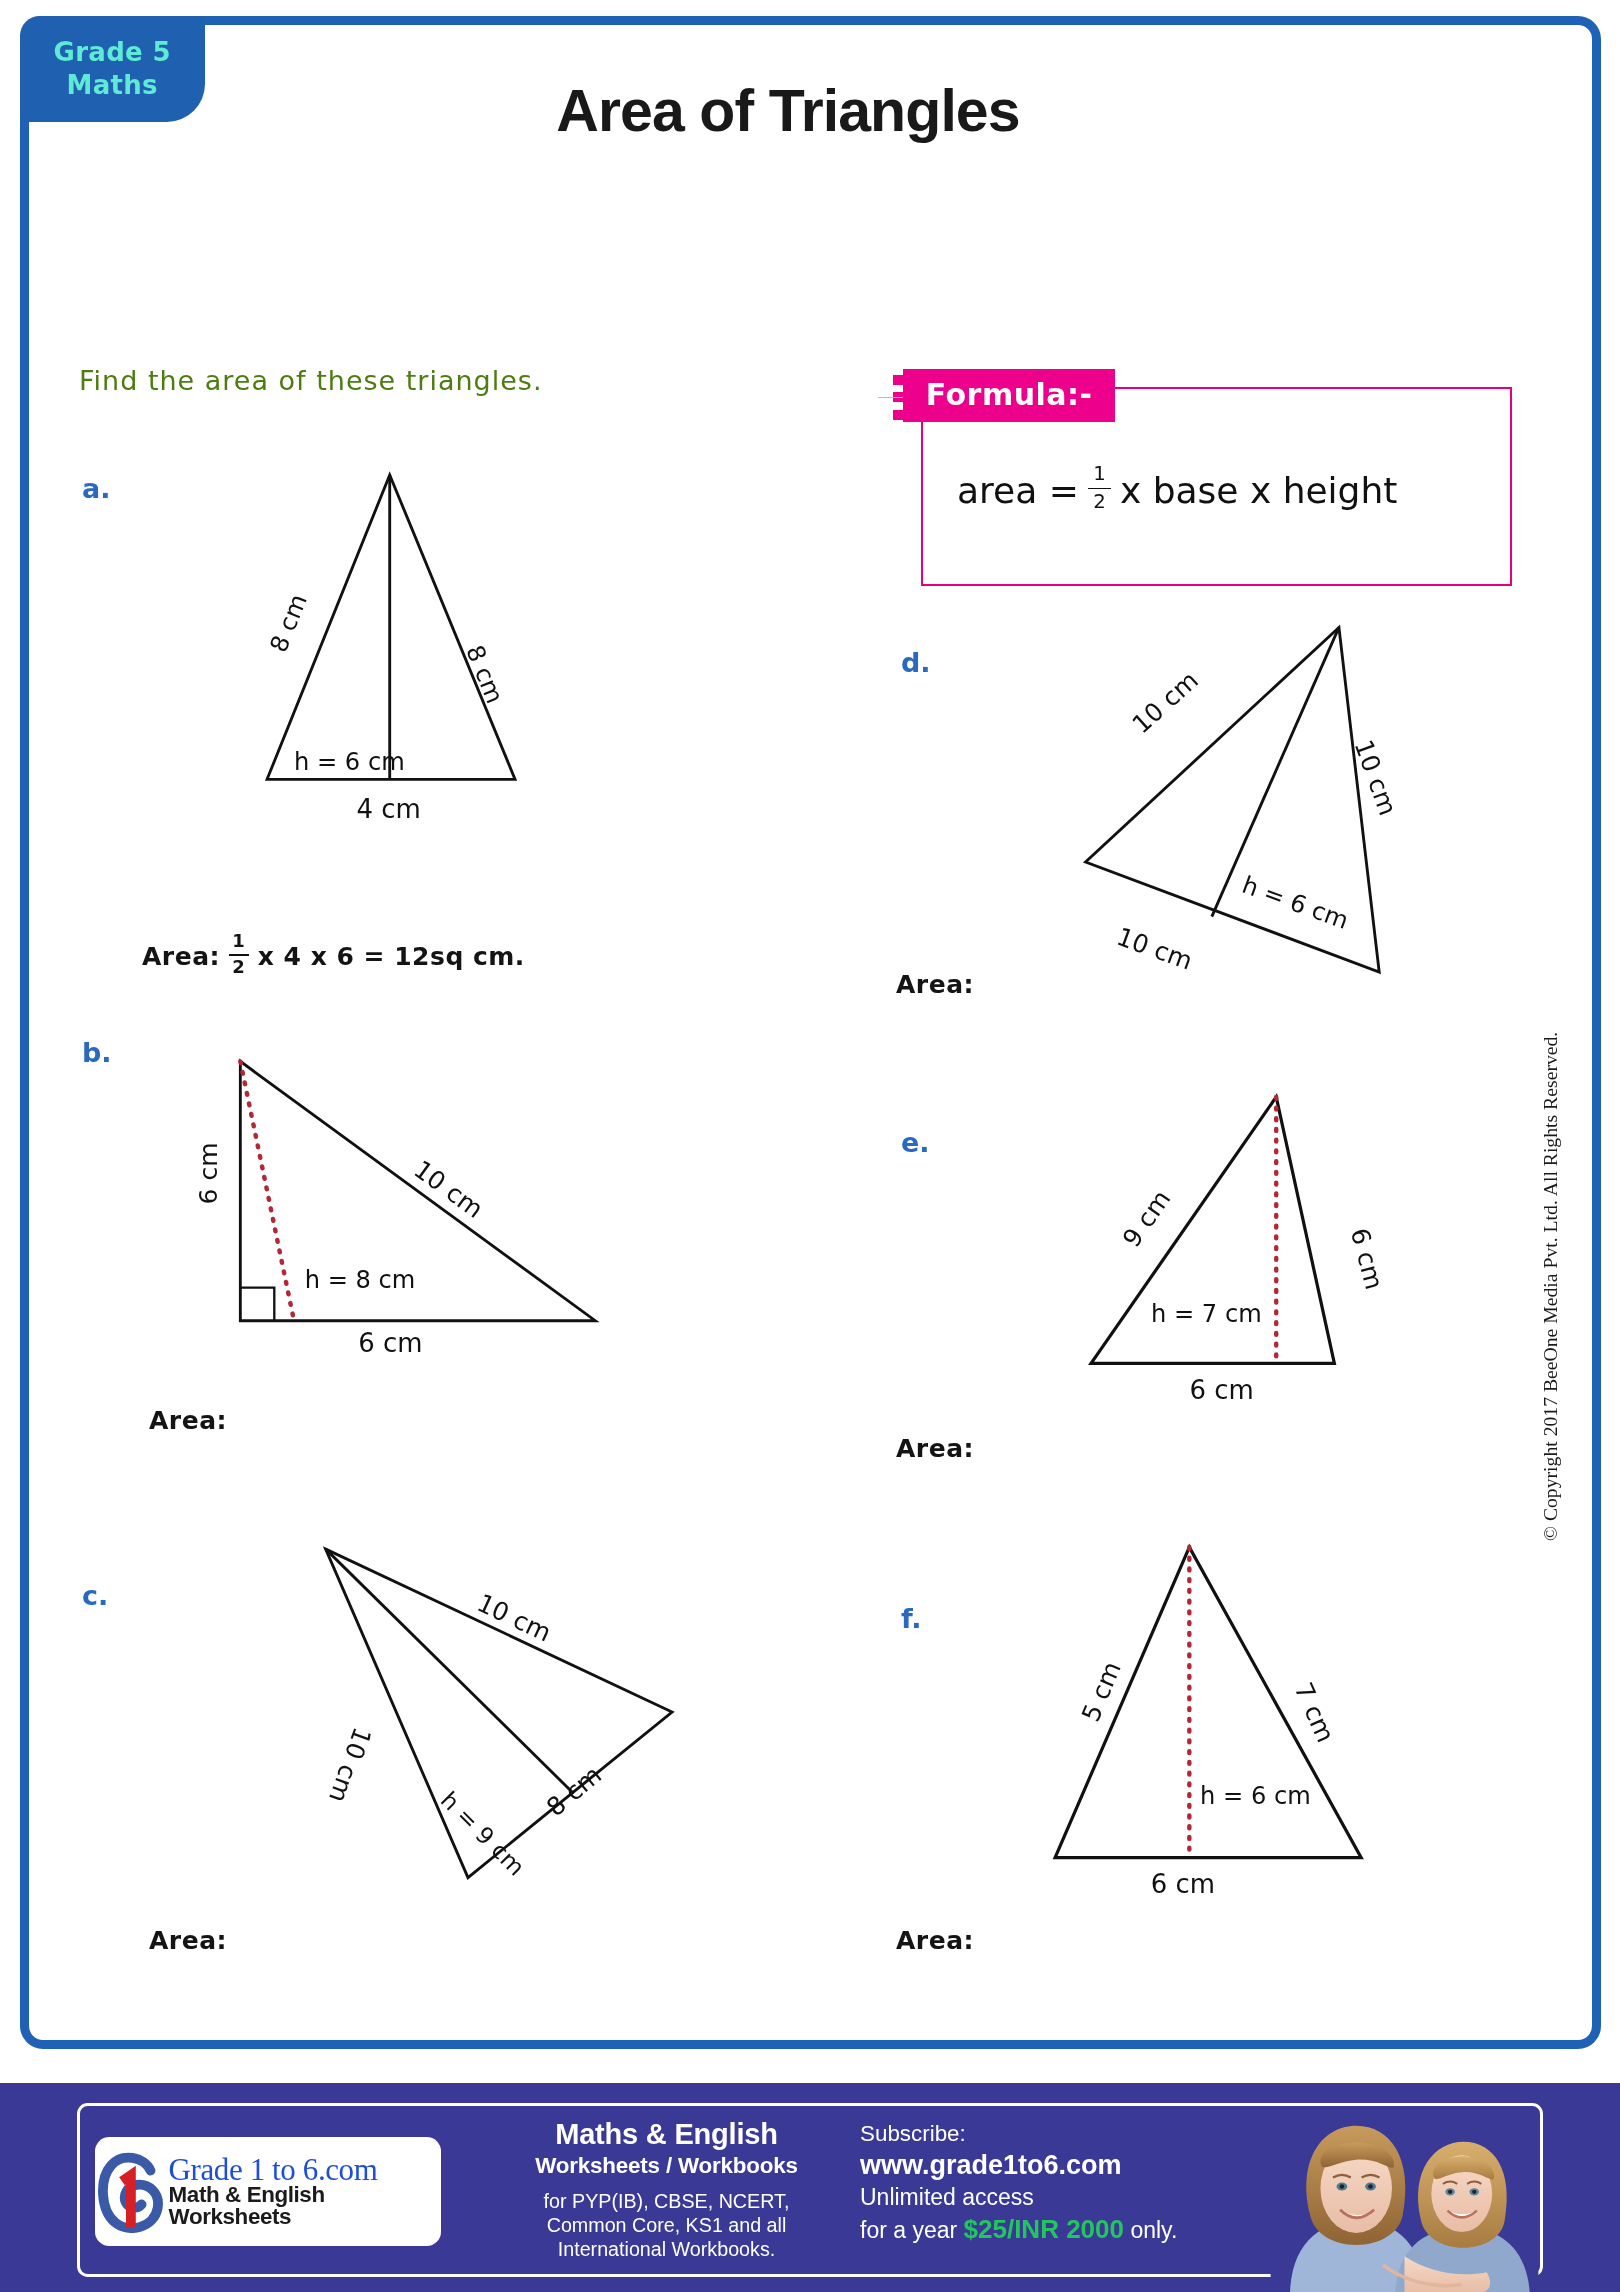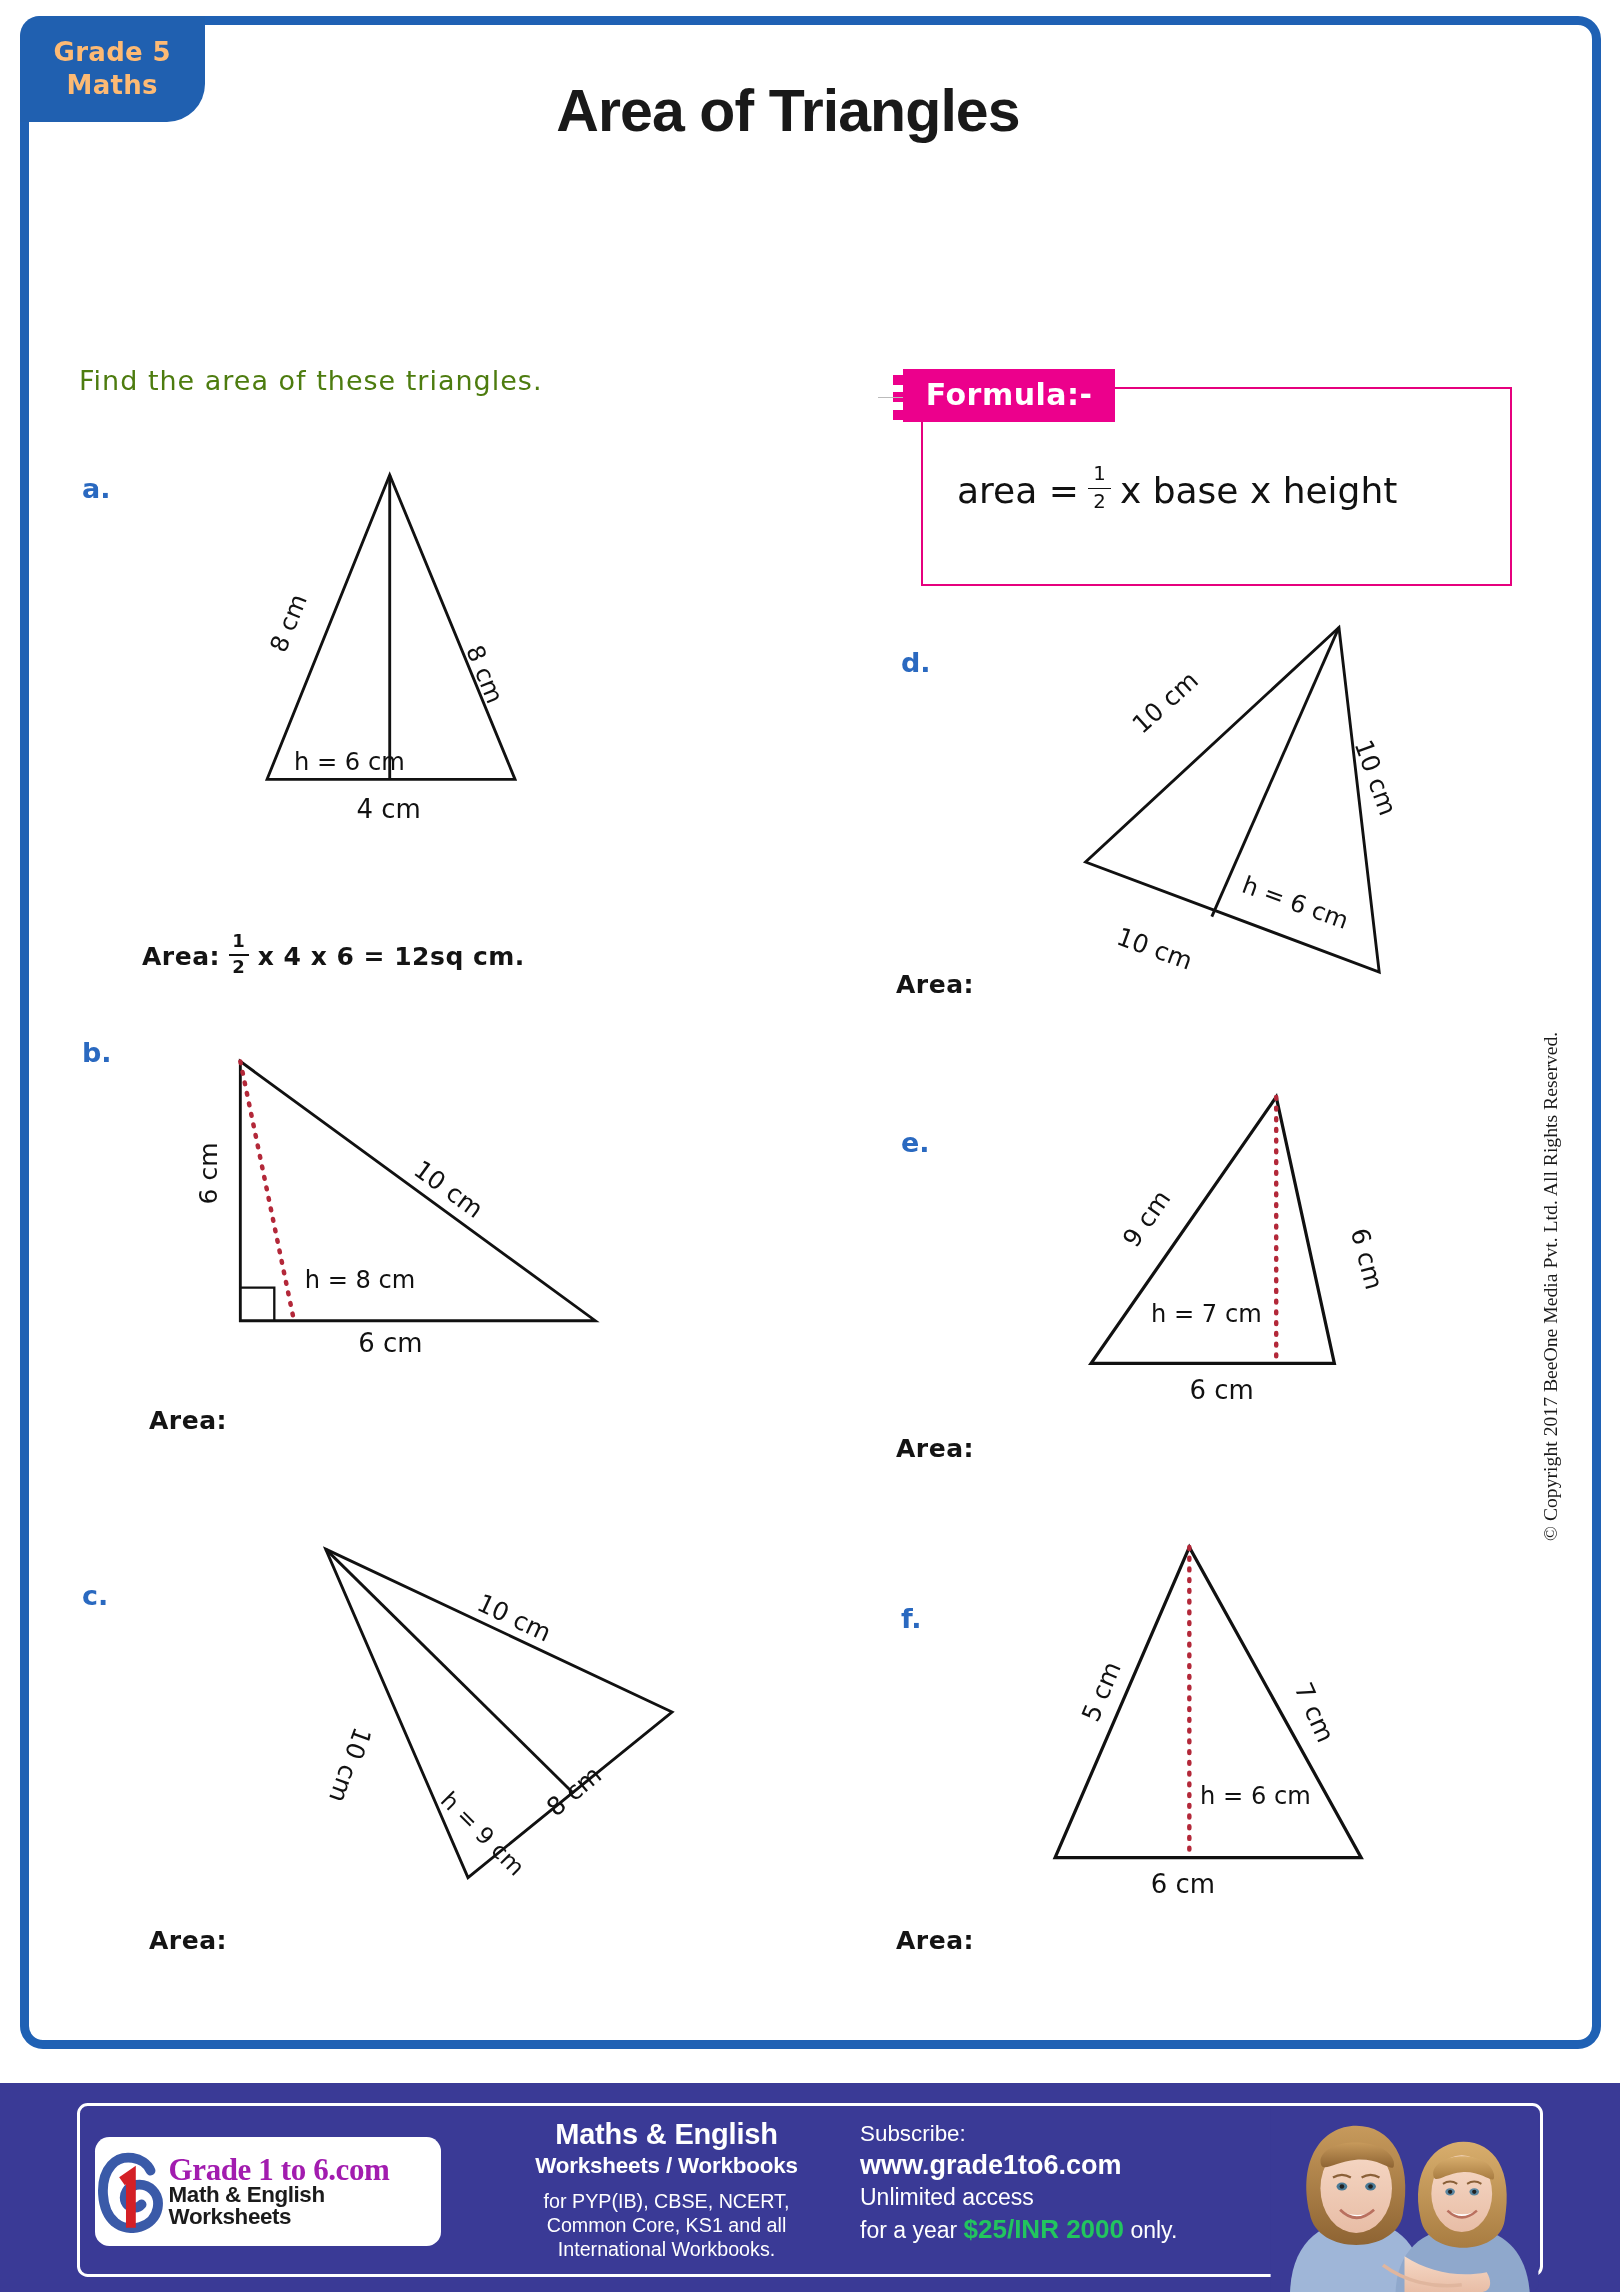--- a/index.html
+++ b/index.html
@@ -21,21 +21,21 @@
     background: #ffffff;
   }
 
   
   .grade-tab {
     position: absolute;
     left: 19.7px; top: 16px;
     width: 185px; height: 106px;
     background: #2060b0;
     border-radius: 19.7px 0 38px 0;
-    color: #fdba74;
+    color: #5eead4;
     display: flex; flex-direction: column;
     align-items: center; justify-content: center;
     font-weight: bold;
     font-size: 26px;
     line-height: 1.26;
     letter-spacing: 0.3px;
     z-index: 5;
   }
   .grade-tab span { display:block; }
 
@@ -173,23 +173,23 @@
   }
   .logo-mark {
     position: relative;
     width: 70px; height: 81px;
     margin-right: 3.6px;
     flex: none;
   }
   .logo-text { line-height: 1.02; }
   .logo-title {
     font-family: "Liberation Serif", serif;
-    font-weight: bold;
+    font-weight: normal;
     font-size: 31px;
-    color: #a21caf;
+    color: #1d4ed8;
     letter-spacing: -0.4px;
   }
   .logo-sub {
     font-family: "Liberation Sans", sans-serif;
     font-weight: bold;
     font-size: 22.4px;
     color: #1b1b1b;
     letter-spacing: -0.4px;
     margin-top: -1.8px;
   }

